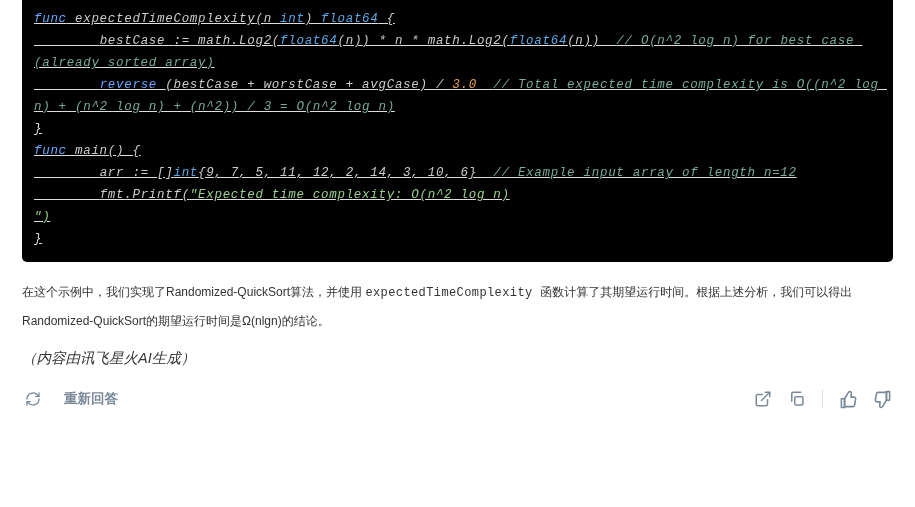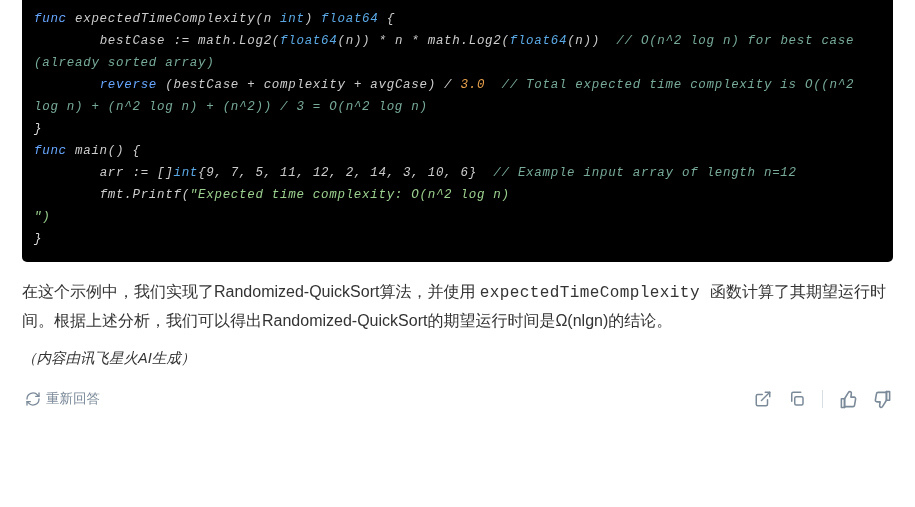--- a/index.html
+++ b/index.html
@@ -18,33 +18,34 @@
     line-height: 22px;
     padding: 8px 12px 12px 12px;
     margin: 0 22px 16px 22px;
     border-radius: 0 0 5px 5px;
     position: relative;
   }
   .code-line {
     white-space: pre-wrap;
     font-style: italic;
     letter-spacing: 0.7px;
+    text-decoration: underline;
   }
   .k { color: #66a6ff; }      
   .fn { color: #cccccc; }     
   .t { color: #5aa9e6; }      
   .n { color: #e8a04d; }      
   .c { color: #77aa99; }      
   .s { color: #9cd08f; }      
   .p { color: #cccccc; }      
   
   .explain {
     margin: 0 22px 14px 22px;
     color: #333333;
-    font-size: 16px;
+    font-size: 12px;
     line-height: 28px;
   }
   .mono-inline {
     font-family: "Courier New", monospace;
     letter-spacing: 0.4px;
   }
   .attribution {
     margin: 0 22px 14px 22px;
     color: #333333;
     font-size: 14.5px;
@@ -58,24 +59,25 @@
     padding-top: 6px;
   }
   .left-actions, .right-actions {
     display: flex;
     align-items: center;
     gap: 12px;
   }
   .regen {
     display: flex;
     align-items: center;
-    gap: 2px;
+    gap: 20px;
     color: #7b8a99;
     font-size: 13.5px;
     cursor: pointer;
+    font-weight: bold;
   }
   .icon-btn {
     width: 22px;
     height: 22px;
     color: #7b8a99;
     cursor: pointer;
     display: inline-flex;
     align-items: center;
     justify-content: center;
   }
@@ -86,21 +88,21 @@
     margin: 0 2px;
   }
   svg { display: block; }
 </style>
 </head>
 <body>
 
 <div class="code-block">
 <div class="code-line"><span class="k">func</span> <span class="fn">expectedTimeComplexity</span><span class="p">(n </span><span class="t">int</span><span class="p">) </span><span class="t">float64</span><span class="p"> {</span></div>
 <div class="code-line"><span>        </span><span class="fn">bestCase </span><span class="p">:= math.Log2(</span><span class="t">float64</span><span class="p">(n)) * n * math.Log2(</span><span class="t">float64</span><span class="p">(n))  </span><span class="c">// O(n^2 log n) for best case (already sorted array)</span></div>
-<div class="code-line"><span>        </span><span class="k">reverse </span><span class="p">(bestCase + complexity + avgCase) / </span><span class="n">3.0</span><span>  </span><span class="c">// Total expected time complexity is O((n^2 log n) + (n^2 log n) + (n^2)) / 3 = O(n^2 log n)</span></div>
+<div class="code-line"><span>        </span><span class="k">reverse </span><span class="p">(bestCase + worstCase + avgCase) / </span><span class="n">3.0</span><span>  </span><span class="c">// Total expected time complexity is O((n^2 log n) + (n^2 log n) + (n^2)) / 3 = O(n^2 log n)</span></div>
 <div class="code-line">}</div>
 <div class="code-line"></div>
 <div class="code-line"><span class="k">func </span><span class="fn">main</span><span class="p">() {</span></div>
 <div class="code-line"><span>        </span><span class="fn">arr </span><span class="p">:= []</span><span class="t">int</span><span class="p">{9, 7, 5, 11, 12, 2, 14, 3, 10, 6}  </span><span class="c">// Example input array of length n=12</span></div>
 <div class="code-line"><span>        </span><span class="fn">fmt.Printf(</span><span class="s">"Expected time complexity: O(n^2 log n)</span></div>
 <div class="code-line"><span class="s">")</span></div>
 <div class="code-line">}</div>
 </div>
 
 <div class="explain">

